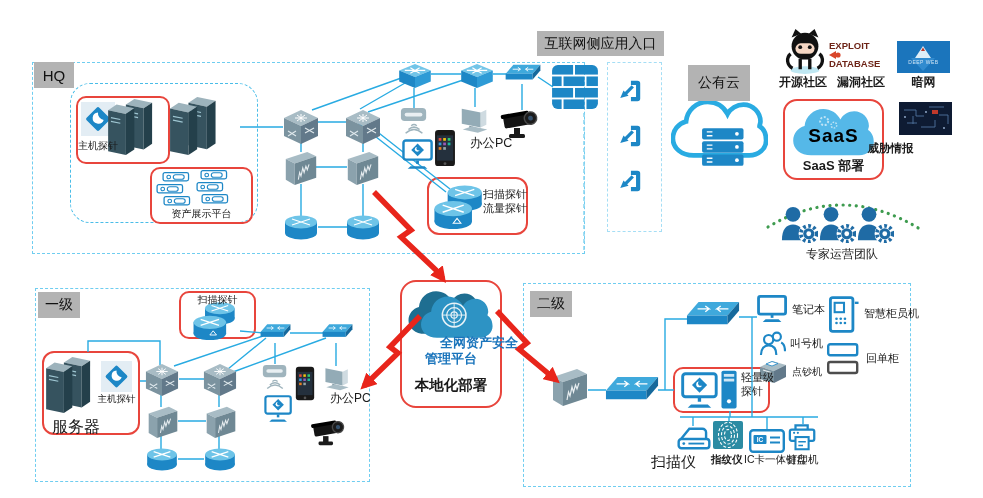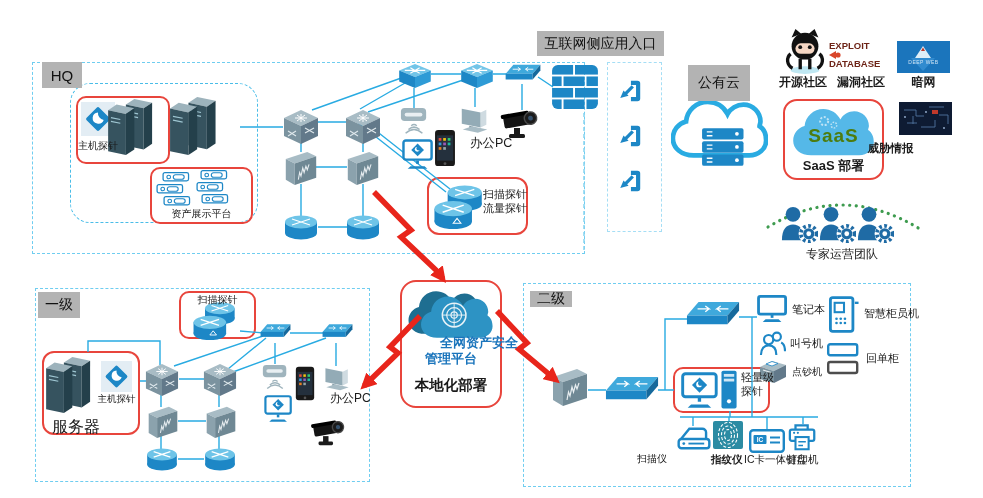--- a/index.html
+++ b/index.html
@@ -415,63 +415,63 @@
     <g stroke="#e8251b" stroke-width="5.5" fill="none">
       <path d="M374,192 L411,230 L401,237 L437,271 L443,279" marker-end="url(#boltArrow)"></path>
       <path d="M420,316 L390,347 L398,353 L364,386" marker-end="url(#boltArrow)"></path>
       <path d="M497,311 L527,343 L519,349 L556,380" marker-end="url(#boltArrow)"></path>
     </g>
   </svg>
 
   <div class="glabel" style="left:537px;top:31px;width:127px;height:25px;">
     <span>互联网侧应用入口</span>
   </div>
-  <div class="glabel" style="left:34px;top:62px;width:40px;height:26px;font-size:15px;margin-left:8px;">
+  <div class="glabel" style="left:34px;top:62px;width:40px;height:26px;font-size:15px;">
     <span>HQ</span>
   </div>
   <div class="glabel" style="left:688px;top:65px;width:62px;height:36px;">
     <span>公有云</span>
   </div>
   <div class="glabel" style="left:38px;top:292px;width:42px;height:26px;">
     <span>一级</span>
   </div>
-  <div class="glabel" style="left:530px;top:291px;width:42px;height:16px;">
+  <div class="glabel" style="left:530px;top:291px;width:42px;height:26px;">
     <span>二级</span>
   </div>
 
   <div class="lbl ctr" style="left:76px;top:140px;width:44px;font-size:10px;">主机探针</div>
   <div class="lbl ctr" style="left:150px;top:208px;width:103px;font-size:10px;">资产展示平台</div>
   <div class="lbl" style="left:470px;top:136px;font-size:12.5px;">办公PC</div>
   <div class="lbl" style="left:483px;top:188px;font-size:11px;">扫描探针</div>
   <div class="lbl" style="left:483px;top:202px;font-size:11px;">流量探针</div>
 
   <div class="lbl ctr" style="left:776px;top:76px;width:54px;font-size:12px;font-weight:bold;">开源社区</div>
   <div class="lbl ctr" style="left:834px;top:76px;width:54px;font-size:12px;font-weight:bold;">漏洞社区</div>
   <div class="lbl ctr" style="left:897px;top:76px;width:53px;font-size:12px;font-weight:bold;">暗网</div>
   <div class="lbl ctr" style="left:897px;top:60px;width:53px;font-size:5px;color:#cfe4f5;letter-spacing:0.5px;">DEEP WEB</div>
-  <div class="lbl ctr" style="left:791px;top:125px;width:85px;font-size:19px;font-weight:bold;color:#4d7c0f;letter-spacing:1px;">SaaS</div>
+  <div class="lbl ctr" style="left:791px;top:125px;width:85px;font-size:19px;font-weight:bold;color:#000000;letter-spacing:1px;">SaaS</div>
   <div class="lbl ctr" style="left:783px;top:159px;width:101px;font-size:13px;font-weight:bold;">SaaS 部署</div>
   <div class="lbl ctr" style="left:864px;top:142px;width:53px;font-size:11.5px;font-weight:bold;">威胁情报</div>
   <div class="lbl ctr" style="left:799px;top:248px;width:86px;font-size:12px;">专家运营团队</div>
 
   <div class="lbl ctr" style="left:400px;top:336px;width:102px;font-size:13px;font-weight:bold;color:#1b75bc;padding-left:28px;">全网资产安全</div>
   <div class="lbl ctr" style="left:400px;top:352px;width:102px;font-size:13px;font-weight:bold;color:#1b75bc;">管理平台</div>
   <div class="lbl ctr" style="left:400px;top:377px;width:102px;font-size:14.5px;font-weight:bold;">本地化部署</div>
 
   <div class="lbl ctr" style="left:179px;top:294px;width:77px;font-size:10px;">扫描探针</div>
   <div class="lbl ctr" style="left:94px;top:394px;width:45px;font-size:9.5px;">主机探针</div>
   <div class="lbl" style="left:52px;top:418px;font-size:16px;">服务器</div>
   <div class="lbl" style="left:330px;top:392px;font-size:12px;">办公PC</div>
 
   <div class="lbl" style="left:741px;top:371px;font-size:11px;">轻量级</div>
   <div class="lbl" style="left:741px;top:385px;font-size:11px;">探针</div>
   <div class="lbl" style="left:792px;top:303px;font-size:11px;">笔记本</div>
   <div class="lbl" style="left:790px;top:337px;font-size:11px;">叫号机</div>
   <div class="lbl" style="left:792px;top:366px;font-size:10px;">点钞机</div>
   <div class="lbl" style="left:864px;top:307px;font-size:11px;">智慧柜员机</div>
   <div class="lbl" style="left:866px;top:352px;font-size:11px;">回单柜</div>
-  <div class="lbl" style="left:637px;top:453px;font-size:10px;">扫描仪</div>
+  <div class="lbl" style="left:651px;top:453px;font-size:15px;">扫描仪</div>
   <div class="lbl" style="left:711px;top:453px;font-size:10.5px;font-weight:bold;">指纹仪</div>
   <div class="lbl" style="left:744px;top:453px;font-size:10.5px;">IC卡一体键盘</div>
   <div class="lbl" style="left:787px;top:453px;font-size:10.5px;">打印机</div>
   <div class="lbl ctr" style="left:753px;top:436px;width:14px;font-size:6.5px;font-weight:bold;color:#fff;">IC</div>
 
 </div>
 
 </body></html>

